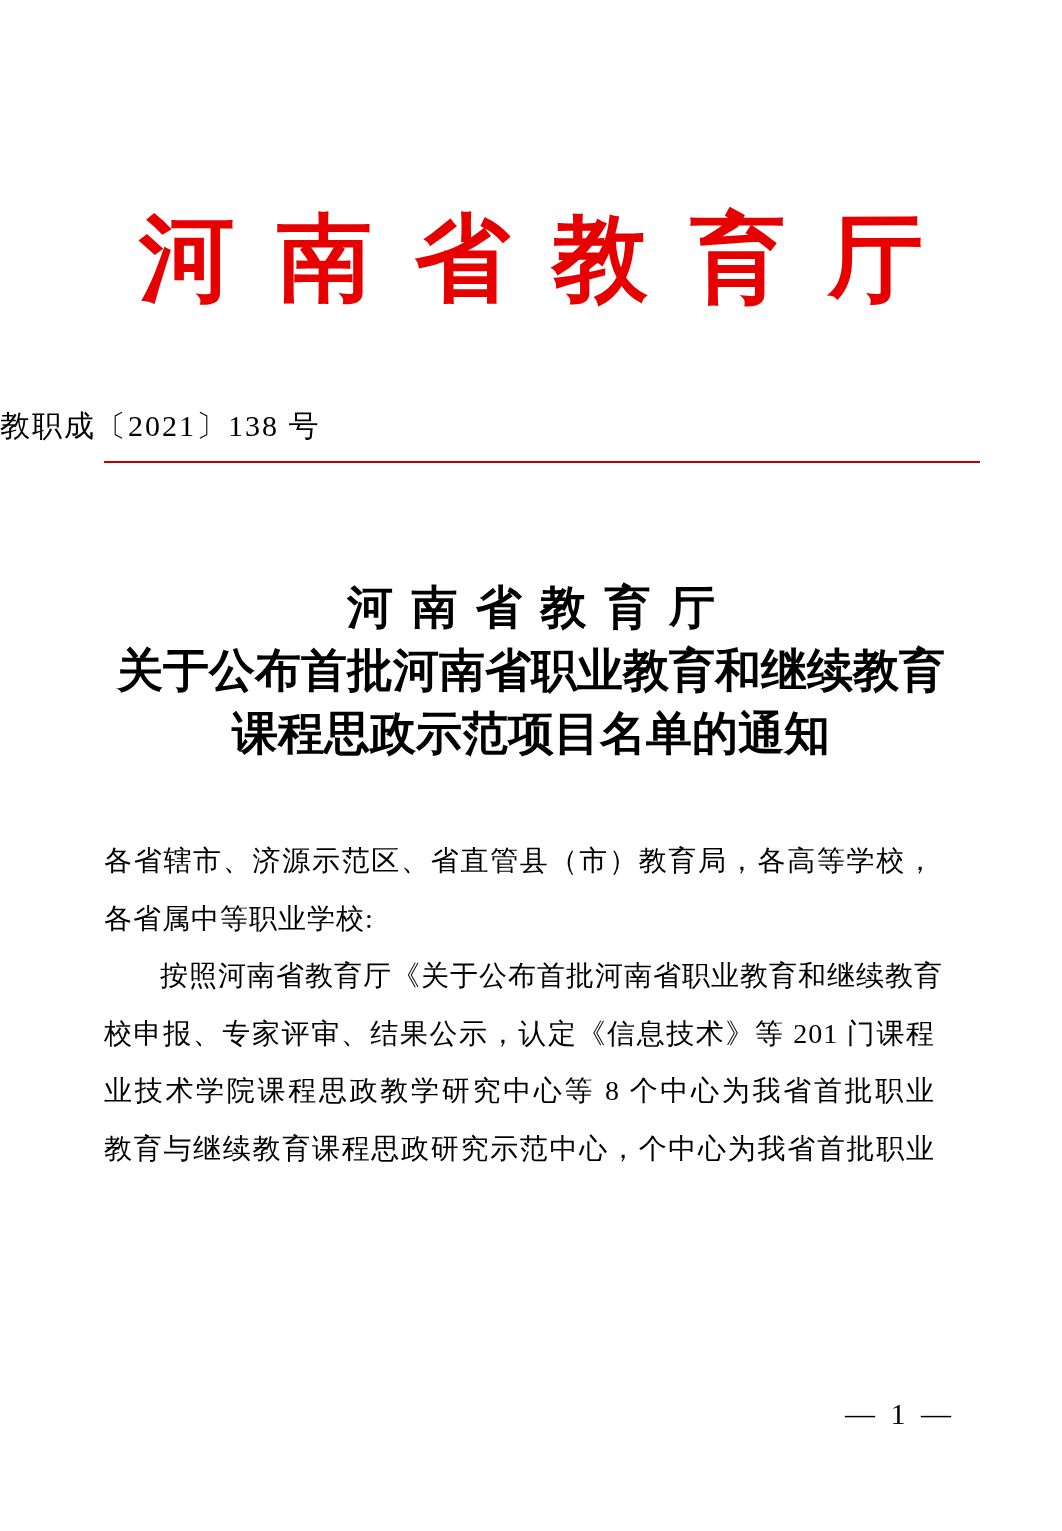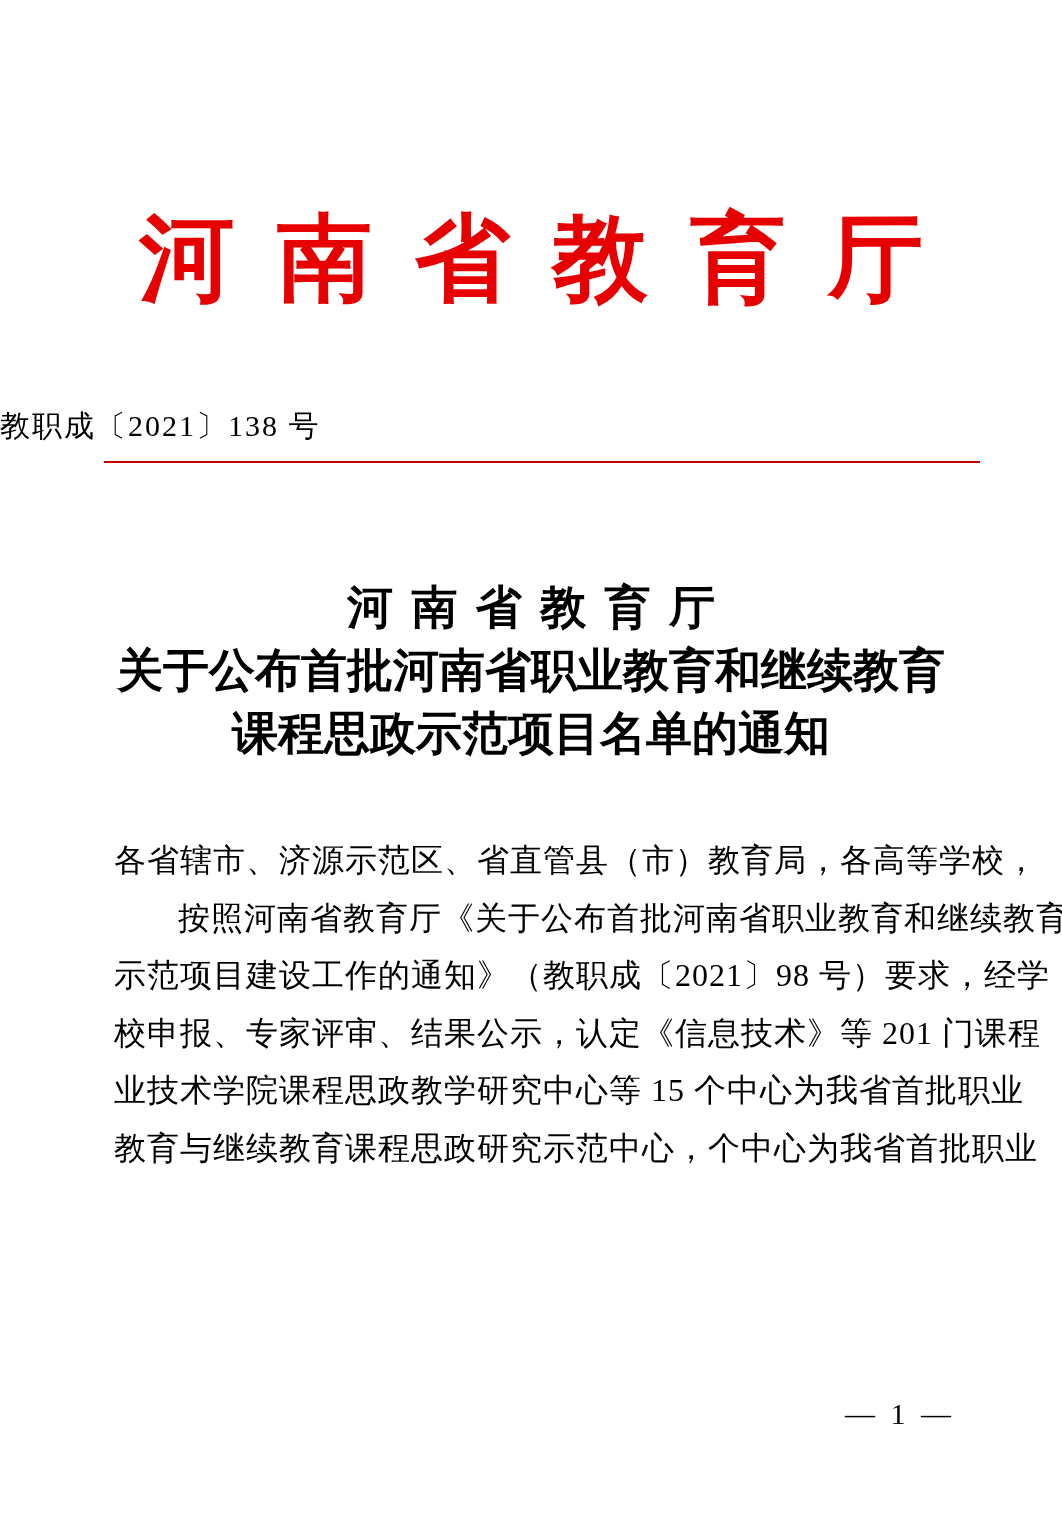--- a/index.html
+++ b/index.html
@@ -65,23 +65,23 @@
     text-indent: 0.4em;
     white-space: nowrap;
   }
   .doc-title .title-line {
     white-space: nowrap;
   }
   
   .body-text {
     position: absolute;
     top: 832px;
-    left: 114px;
+    left: 104px;
     width: 831px;
-    font-size: 32px;
+    font-size: 28px;
     line-height: 57.5px;
     letter-spacing: 1px;
   }
   .body-text .line {
     text-align: justify;
     text-align-last: justify;
     white-space: nowrap;
   }
   .body-text .line.short {
     text-align-last: left;
@@ -112,22 +112,22 @@
   <div class="red-divider" style="background-color: rgb(192, 0, 0);"></div>
 
   <div class="doc-title">
     <div class="title-line1">河南省教育厅</div>
     <div class="title-line">关于公布首批河南省职业教育和继续教育</div>
     <div class="title-line">课程思政示范项目名单的通知</div>
   </div>
 
   <div class="body-text">
     <div class="line">各省辖市、济源示范区、省直管县（市）教育局，各高等学校，</div>
+    <div class="line short">各省属中等职业学校:</div>
     <div class="line indent">按照河南省教育厅《关于公布首批河南省职业教育和继续教育</div>
-    <div class="line">示范项目建设工作的通知》（教职成〔2021〕98 号）要求，经学</div>
     <div class="line">校申报、专家评审、结果公示，认定《信息技术》等 201 门课程</div>
-    <div class="line">业技术学院课程思政教学研究中心等 15 个中心为我省首批职业</div>
+    <div class="line">业技术学院课程思政教学研究中心等 8 个中心为我省首批职业</div>
     <div class="line">教育与继续教育课程思政研究示范中心，个中心为我省首批职业</div>
   </div>
 
   <div class="page-number">— 1 —</div>
 
 </div>
 
 </body></html>

